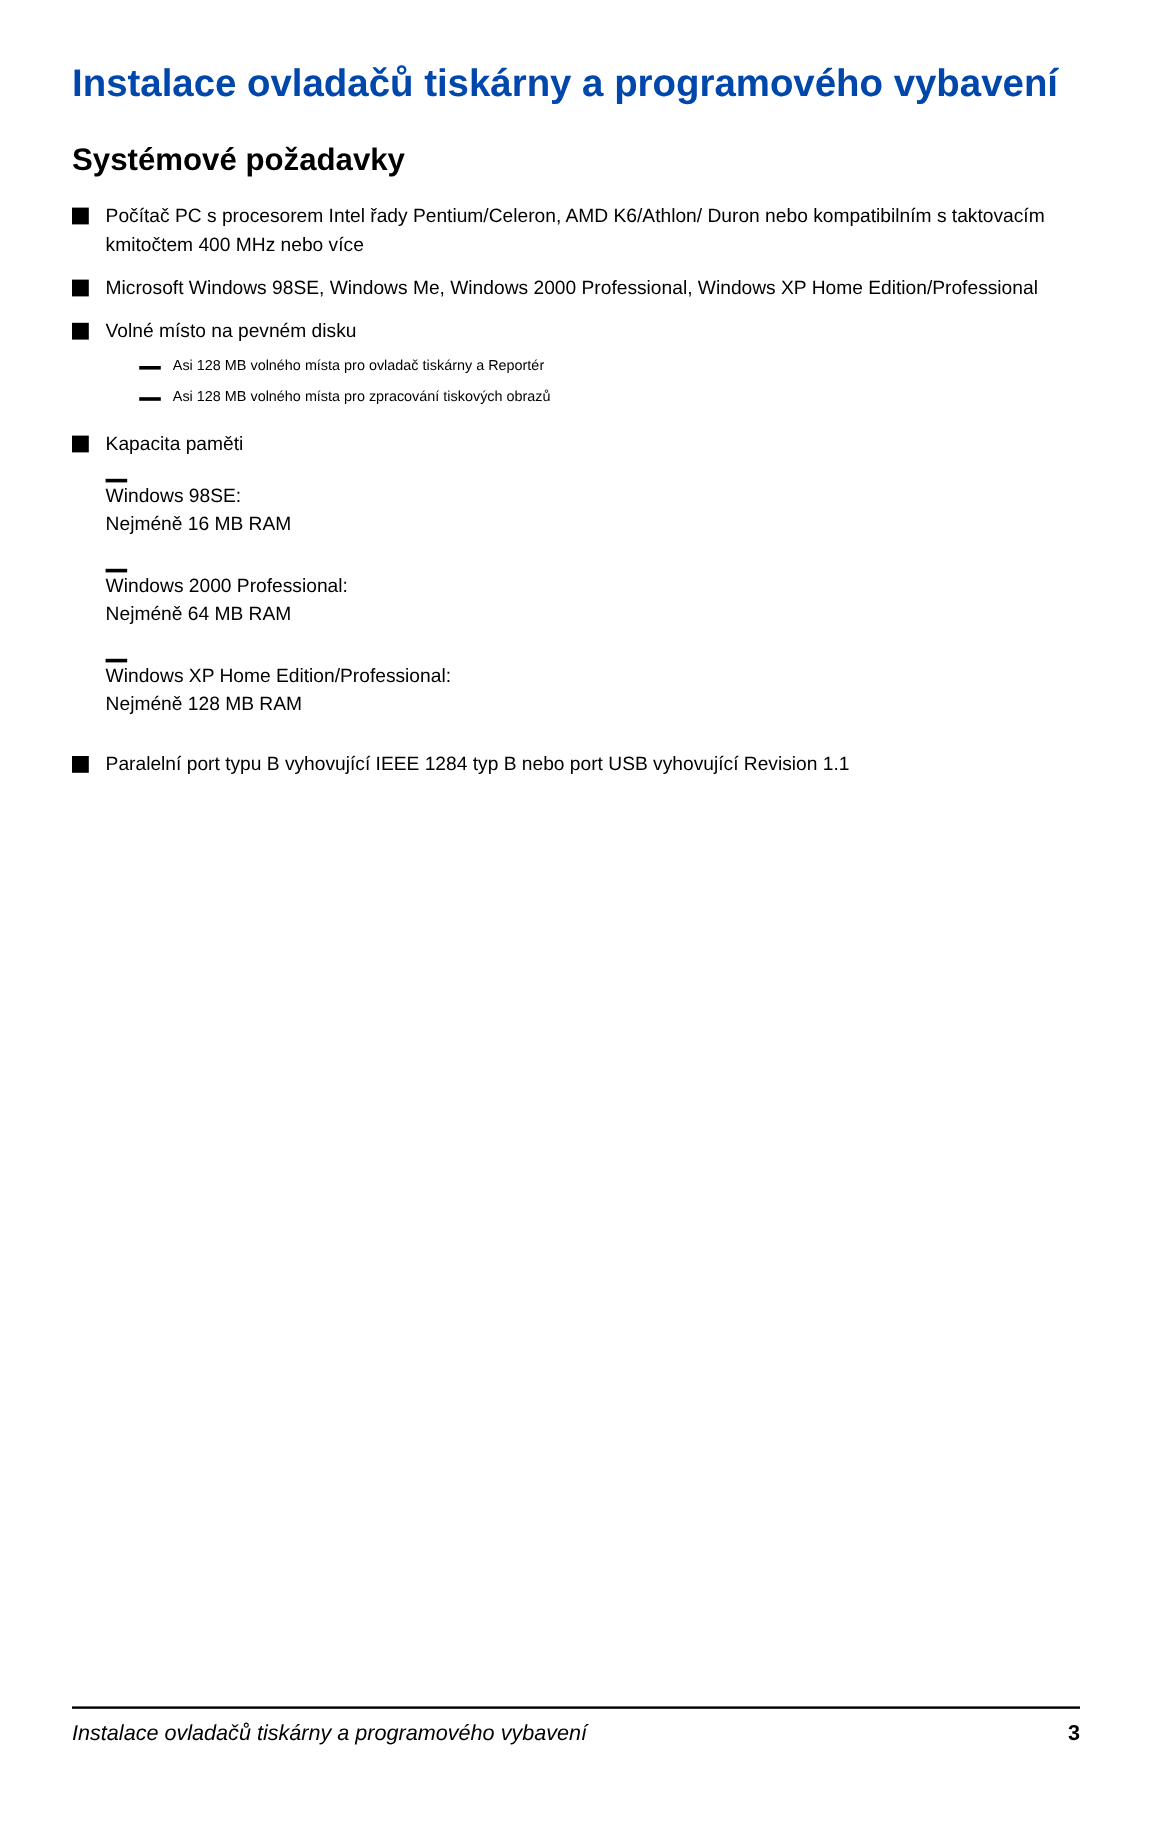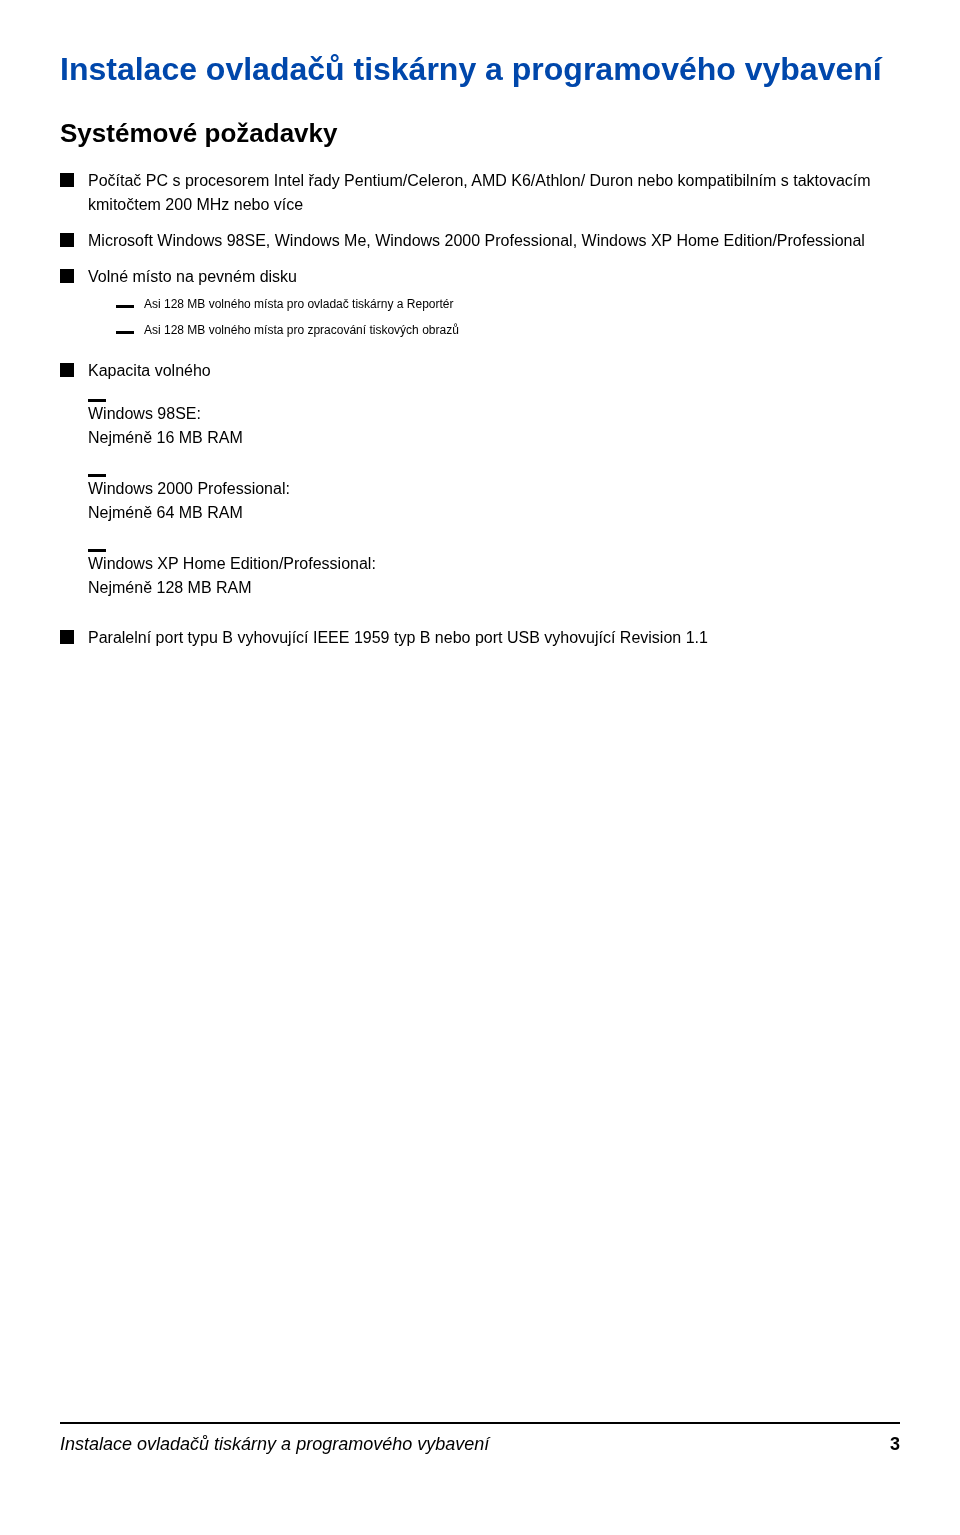--- a/index.html
+++ b/index.html
@@ -141,21 +141,21 @@
 <div class="page-wrapper">
   <div class="content-area">
     <h1 class="main-title">Instalace ovladačů tiskárny a programového vybavení</h1>
 
     <h2 class="section-title">Systémové požadavky</h2>
 
     <ul class="bullet-list">
 
       <li>
         <span class="bullet-square"></span>
-        <span class="item-text">Počítač PC s procesorem Intel řady Pentium/Celeron, AMD K6/Athlon/ Duron nebo kompatibilním s taktovacím kmitočtem 200 MHz nebo více</span>
+        <span class="item-text">Počítač PC s procesorem Intel řady Pentium/Celeron, AMD K6/Athlon/ Duron nebo kompatibilním s taktovacím kmitočtem 400 MHz nebo více</span>
       </li>
 
       <li>
         <span class="bullet-square"></span>
         <span class="item-text">Microsoft Windows 98SE, Windows Me, Windows 2000 Professional, Windows XP Home Edition/Professional</span>
       </li>
 
       <li>
         <span class="bullet-square"></span>
         <span class="item-text">
@@ -169,42 +169,42 @@
               <span class="bullet-dash"></span>
               <span class="item-text">Asi 128 MB volného místa pro zpracování tiskových obrazů</span>
             </li>
           </ul>
         </span>
       </li>
 
       <li>
         <span class="bullet-square"></span>
         <span class="item-text">
-          <span>Kapacita volného</span>
+          <span>Kapacita paměti</span>
           <ul class="sub-list sub-sub-list">
             <li>
               <span class="bullet-dash"></span>
               <span class="item-text">Windows 98SE:<br>Nejméně 16 MB RAM</span>
             </li>
             <li>
               <span class="bullet-dash"></span>
               <span class="item-text">Windows 2000 Professional:<br>Nejméně 64 MB RAM</span>
             </li>
             <li>
               <span class="bullet-dash"></span>
               <span class="item-text">Windows XP Home Edition/Professional:<br>Nejméně 128 MB RAM</span>
             </li>
           </ul>
         </span>
       </li>
 
 
       <li>
         <span class="bullet-square"></span>
-        <span class="item-text">Paralelní port typu B vyhovující IEEE 1959 typ B nebo port USB vyhovující Revision 1.1</span>
+        <span class="item-text">Paralelní port typu B vyhovující IEEE 1284 typ B nebo port USB vyhovující Revision 1.1</span>
       </li>
     </ul>
   </div>
 
   <div class="footer">
     <span class="footer-title">Instalace ovladačů tiskárny a programového vybavení</span>
     <span class="footer-page">3</span>
   </div>
 </div>
 

